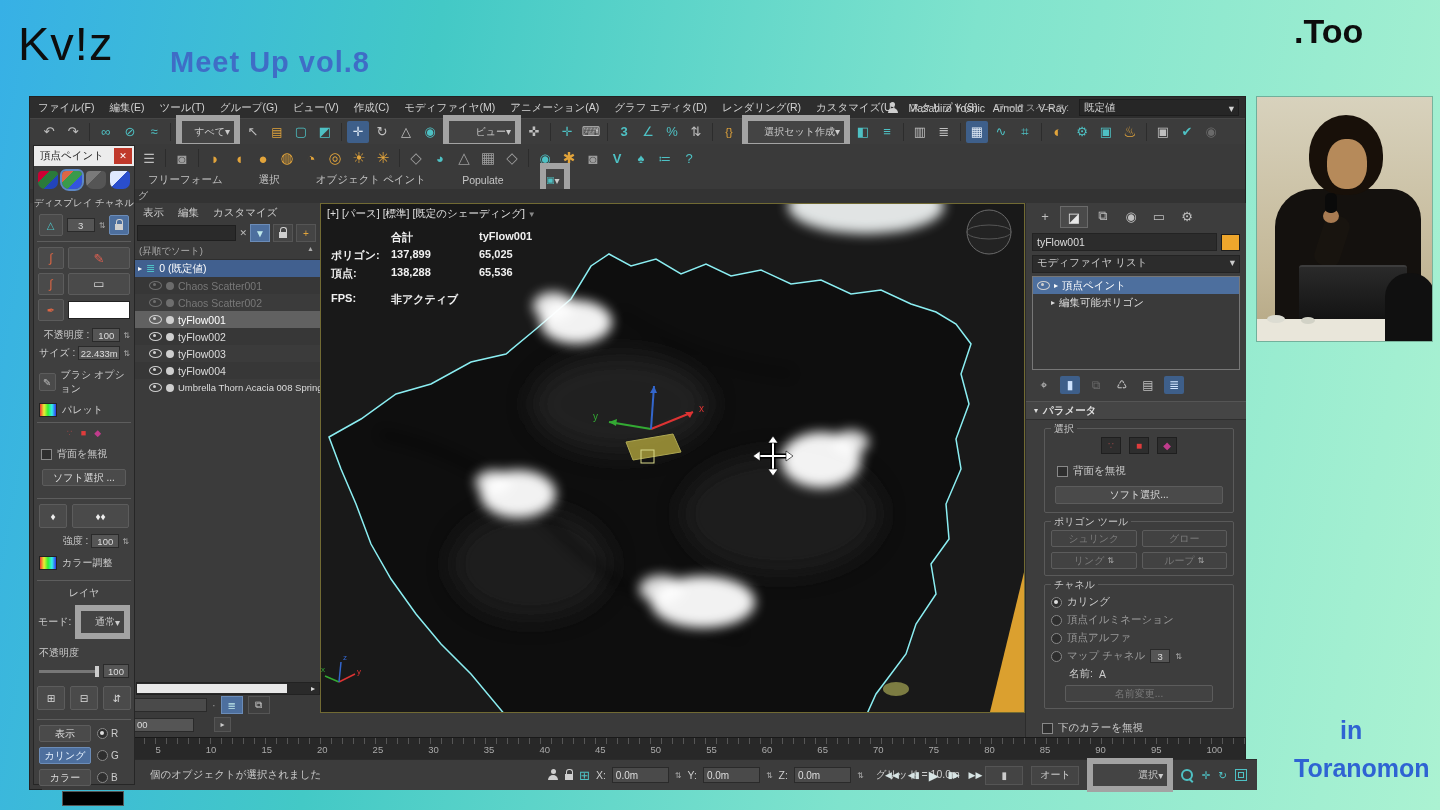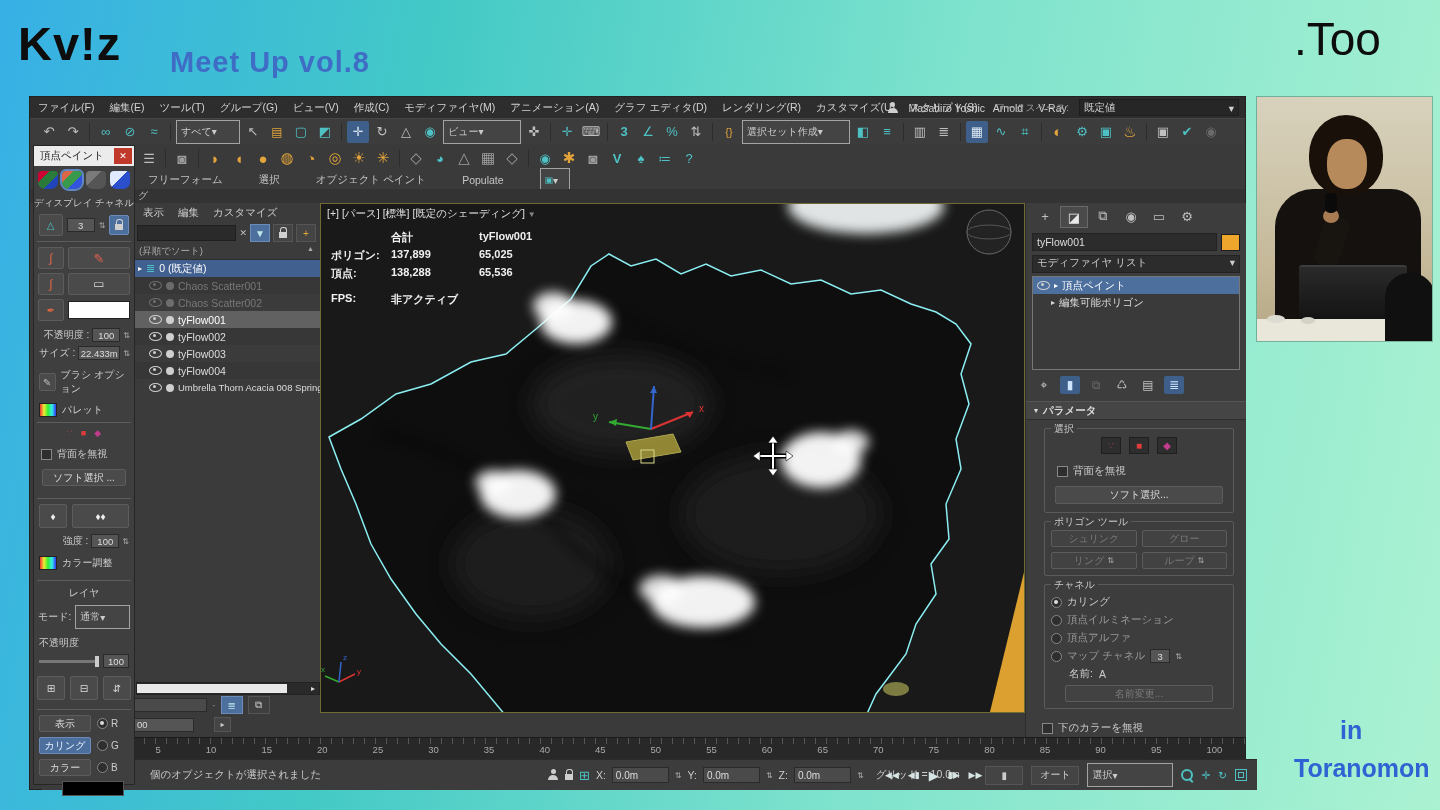--- a/index.html
+++ b/index.html
@@ -1,38 +1,38 @@
 <!DOCTYPE html>
 <html><head>
 <meta charset="utf-8">
 <style>
   html,body{margin:0;padding:0}
   body{width:1440px;height:810px;overflow:hidden;font-family:"Liberation Sans","DejaVu Sans",sans-serif;
        background:linear-gradient(100deg,#37b0e6 0%,#43c9c6 28%,#7fe3cd 62%,#abf2d2 100%)}
   .a{position:absolute}
   .flex{display:flex;align-items:center}
   
-  .logo{left:18px;top:16px;font-size:47px;font-weight:700;color:#0d0d0d;letter-spacing:1px}
+  .logo{left:18px;top:16px;font-size:47px;font-weight:400;color:#0d0d0d;letter-spacing:1px}
   .event{left:170px;top:46px;font-size:29px;font-weight:800;color:#3f6dc6;letter-spacing:1px}
-  .toologo{left:1294px;top:12px;font-size:46px;font-weight:400;color:#0d0d0d}
+  .toologo{left:1294px;top:12px;font-size:34px;font-weight:700;color:#0d0d0d}
   .loc{font-size:25px;font-weight:800;color:#2f63d3}
   
   #app{left:30px;top:97px;width:1215px;height:692px;background:#3a3a3a;font-size:11px;color:#ccc;box-shadow:0 0 0 1px #222}
   .menubar{left:0;top:0;width:100%;height:21px;background:#2d2d2d;display:flex;align-items:center;gap:15px;padding-left:8px;box-sizing:border-box;white-space:nowrap}
   .menubar span{font-size:10.5px;color:#d2d2d2}
   .mb-right{position:absolute;right:6px;top:0;height:21px;display:flex;align-items:center;gap:10px}
   .wsbox{background:#262626;border:1px solid #1d1d1d;width:150px;height:15px;font-size:10px;color:#bbb;display:flex;align-items:center;justify-content:space-between;padding:0 4px}
   .tb{left:0;width:100%;display:flex;align-items:center;gap:2px;box-sizing:border-box}
   .tb1{top:21px;height:26px;background:#3c3c3c;padding-left:8px;border-top:1px solid #464646}
   .tb2{top:47px;height:28px;background:#3a3a3a;padding-left:108px}
   .ic{width:22px;height:22px;display:flex;align-items:center;justify-content:center;font-size:13px;color:#bfbfbf;flex:0 0 auto}
   .ic.t{color:#4ec1c4}.ic.y{color:#e2a43b;font-size:15px}.ic.g{color:#9d9d9d;font-size:15px}
   .ic.on{background:#3e5f8a;border-radius:2px;color:#dfe9f5}
   .sep{width:1px;height:18px;background:#2c2c2c;margin:0 3px;flex:0 0 aupx}
-  .dd{background:#444;border:1px solid #a3a3a3;height:17px;display:flex;align-items:center;justify-content:flex-start;font-size:10px;color:#ccc;padding:11px 4px;box-sizing:border-box}
+  .dd{background:#444;border:6px solid #a3a3a3;height:17px;display:flex;align-items:center;justify-content:flex-end;font-size:10px;color:#ccc;padding:11px 4px;box-sizing:border-box}
   .rtabs{left:0;top:74px;width:100%;height:18px;background:#3a3a3a;display:flex;align-items:center;gap:36px;padding-left:118px;box-sizing:border-box;font-size:10.5px;color:#c5c5c5}
   .rstrip{left:0;top:92px;width:100%;height:14px;background:#333;color:#bbb;font-size:10px;padding-left:108px;box-sizing:border-box;display:flex;align-items:center}
   
   #sx{left:103px;top:106px;width:187px;height:477px;background:#3b3b3b;border-right:1px solid #2c2c2c}
   .sxmenu{display:flex;gap:14px;padding:3px 0 2px 10px;font-size:10.5px;color:#ccc}
   .sxsearch{display:flex;align-items:center;gap:3px;padding:2px 4px}
   .sxinput{flex:1;height:14px;background:#2a2a2a;border:1px solid #1f1f1f}
   .sbtn{width:18px;height:16px;display:flex;align-items:center;justify-content:center;font-size:10px;color:#ccc;background:#444;border:1px solid #555}
   .sbtn.on{background:#4d6f9e;border-color:#6b8cb8;color:#bfe8ea}
   .sxhead{display:flex;justify-content:space-between;padding:1px 6px;font-size:9.5px;color:#aaa;border-bottom:1px solid #2e2e2e}

